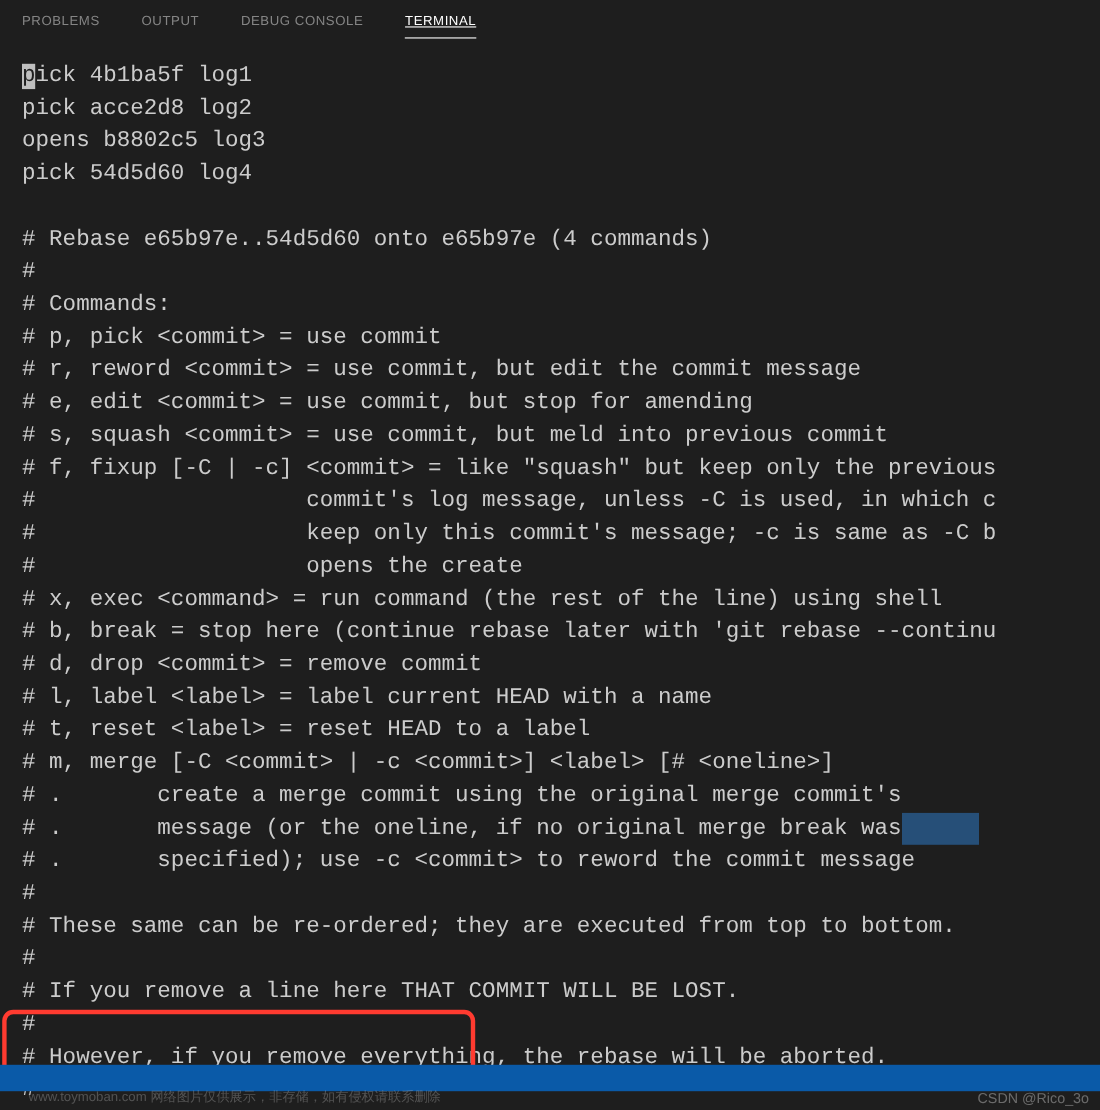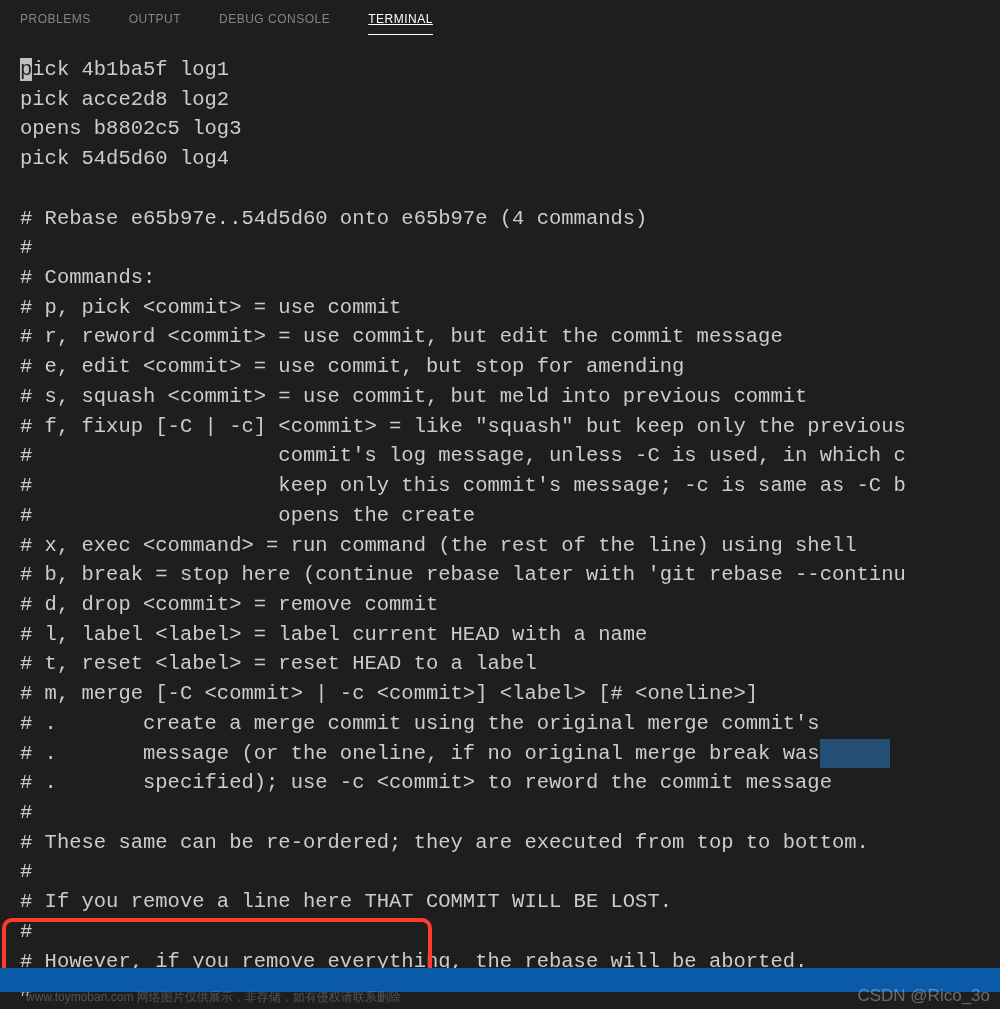--- a/index.html
+++ b/index.html
@@ -72,21 +72,21 @@
     font-family: sans-serif;
     font-size: 12px;
     color: rgba(180,180,180,0.35);
     margin-left: 16px;
   }
   .watermark-right {
     position: absolute;
     right: 10px;
     bottom: 3px;
     font-family: sans-serif;
-    font-size: 17px;
+    font-size: 13px;
     color: rgba(200,200,200,0.45);
   }
 </style>
 </head>
 <body>
 
 <div class="panel-tabs">
   <div class="panel-tab">PROBLEMS</div>
   <div class="panel-tab">OUTPUT</div>
   <div class="panel-tab">DEBUG CONSOLE</div>

